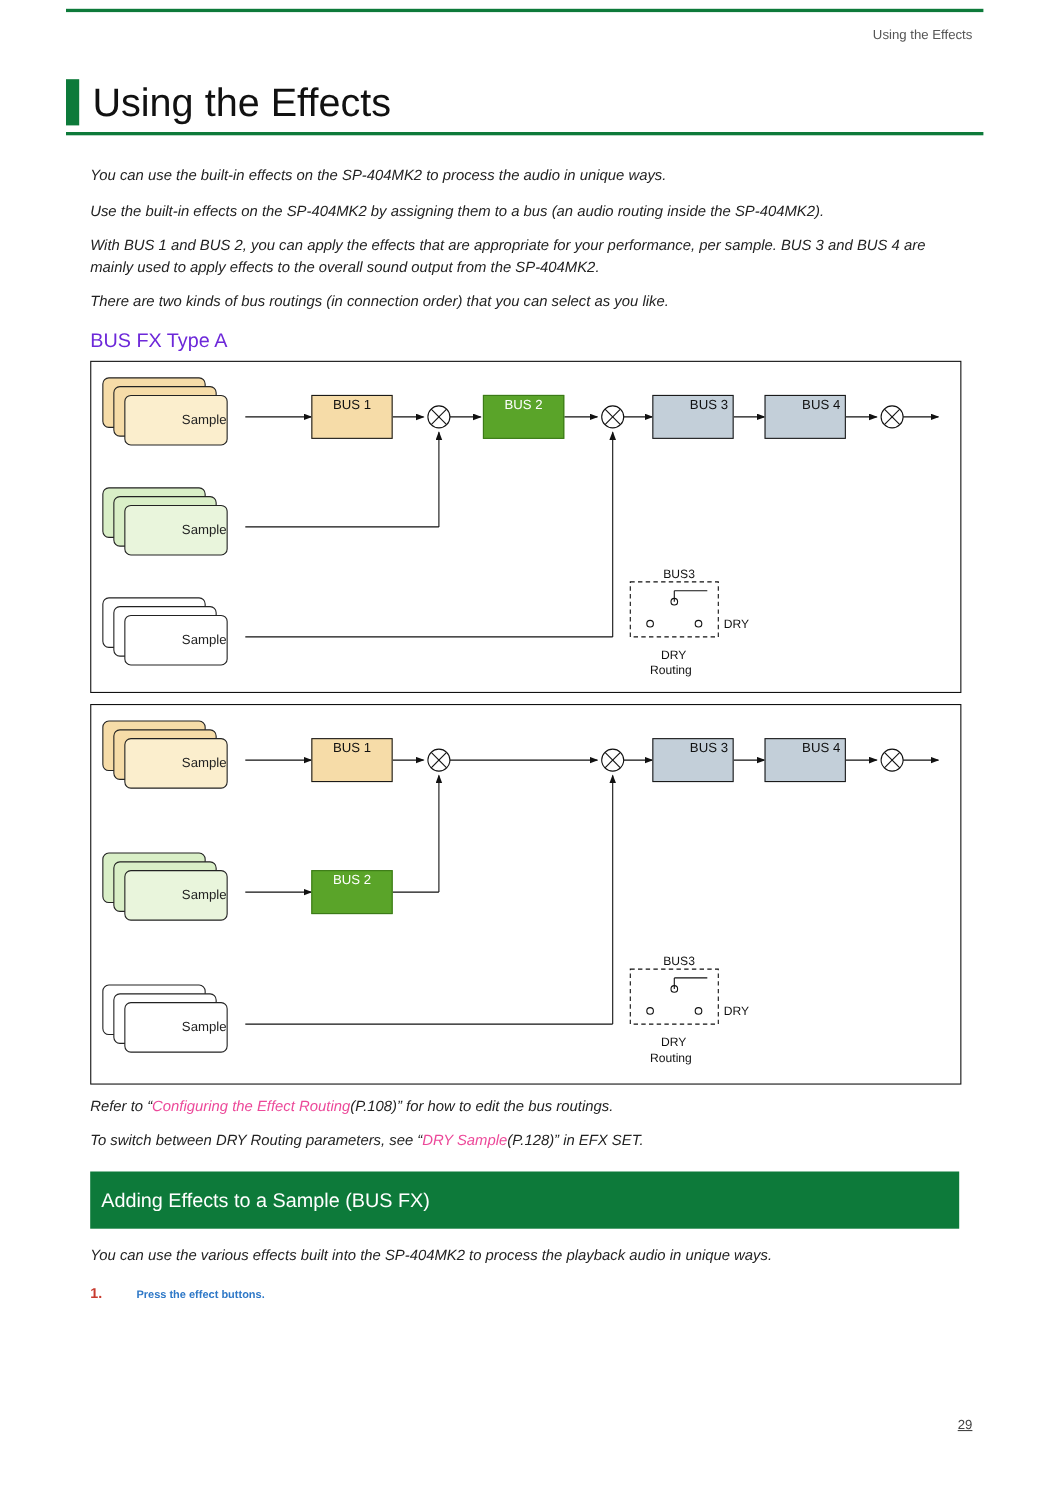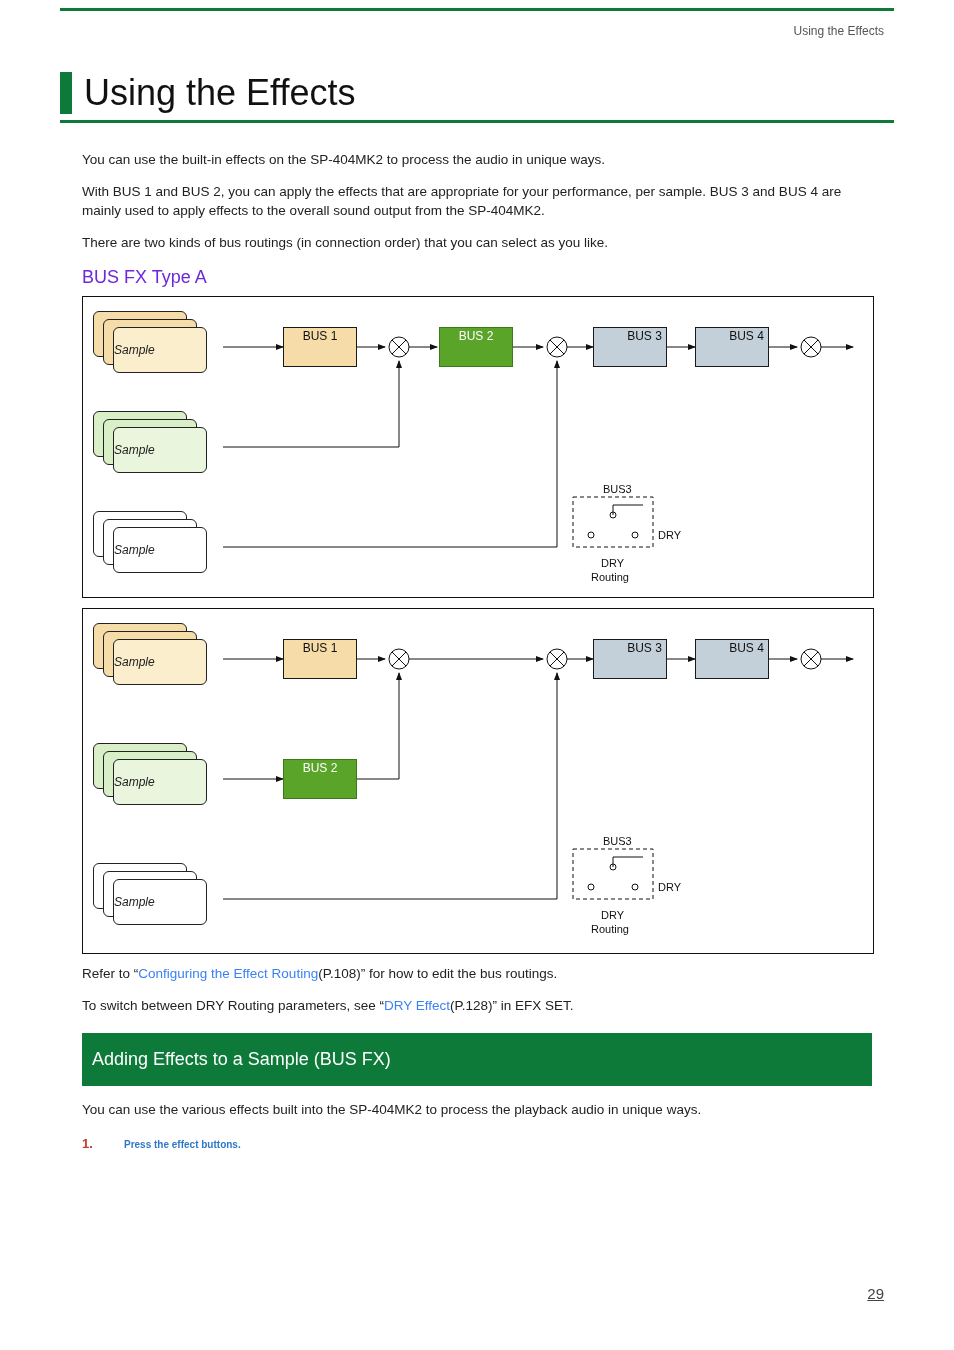--- a/index.html
+++ b/index.html
@@ -53,21 +53,21 @@
     margin-top: 6px;
   }
   .content {
     position: absolute;
     left: 82px;
     right: 82px;
     top: 150px;
     font-size: 13.5px;
     line-height: 1.45;
   }
-  .content p { margin: 0 0 12px 0; }
+  .content p { margin: 0 0 12px 0; font-style: italic; }
   .subheading {
     margin-top: 8px;
     font-size: 18px;
     color: #6d28d9;
   }
 
   
   .diagram {
     position: relative;
     width: 790px;
@@ -102,42 +102,42 @@
   .stack .s1 {
     position: absolute;
     width: 92px;
     height: 44px;
     background: #fff;
     border: 1px solid #222;
     border-radius: 6px;
   }
   .stack .s3 { left: 0; top: 0; }
   .stack .s2 { left: 10px; top: 8px; }
-  .stack .s1 { left: 20px; top: 16px; display: flex; align-items: center; justify-content: flex-start; font-size: 12px; font-style: italic; }
+  .stack .s1 { left: 20px; top: 16px; display: flex; align-items: center; justify-content: flex-end; font-size: 12px; }
   .stack.green .s3, .stack.green .s2 { background: #d9efc7; }
   .stack.green .s1 { background: #e9f5dc; }
 
   svg.flow {
     position: absolute;
     left: 0; top: 0;
     width: 100%; height: 100%;
     pointer-events: none;
   }
   .flow line, .flow path, .flow circle, .flow rect {
     stroke: #111;
     fill: none;
   }
   .flow .arrowhead { fill: #111; stroke: none; }
   .flow .dashed { stroke-dasharray: 4 3; }
   .flow text { font-size: 11px; fill: #111; font-family: inherit; }
   .flow circle.sum { fill: #fff; stroke: #111; }
   .flow circle.dot { fill: #fff; stroke: #111; }
 
   
-  .link { color: #3b82f6; }
+  .link { color: #ec4899; }
 
   
   .section-banner {
     background: #0d7a3a;
     color: #fff;
     font-size: 18px;
     padding: 13px 10px;
     margin-top: 18px;
   }
   .step-line {
@@ -146,41 +146,42 @@
     gap: 24px;
     align-items: baseline;
   }
   .step-num { color: #c73a2e; font-weight: 700; font-size: 13px; min-width: 18px; }
   .step-text { color: #2e78c7; font-weight: 700; font-size: 10px; }
 
   .page-num {
     position: absolute;
     right: 70px;
     bottom: 48px;
-    font-size: 15px;
+    font-size: 12px;
     color: #444;
     text-decoration: underline;
   }
 </style>
 </head>
 <body>
 
 <div class="page">
   <div class="rule-top-green"></div>
   <div class="running-head">Using the Effects</div>
 
   <div class="title-block">
     <div class="title-bar">
       <h1>Using the Effects</h1>
     </div>
     <div class="title-underline"></div>
   </div>
 
   <div class="content">
     <p>You can use the built-in effects on the SP-404MK2 to process the audio in unique ways.</p>
+    <p>Use the built-in effects on the SP-404MK2 by assigning them to a bus (an audio routing inside the SP-404MK2).</p>
     <p>With BUS 1 and BUS 2, you can apply the effects that are appropriate for your performance, per sample. BUS 3 and BUS 4 are mainly used to apply effects to the overall sound output from the SP-404MK2.</p>
     <p>There are two kinds of bus routings (in connection order) that you can select as you like.</p>
 
     <div class="subheading">BUS FX Type A</div>
 
     <div class="diagram h-a">
       <svg class="flow" viewBox="0 0 790 300" preserveAspectRatio="none">
         <defs>
           <marker id="ah" markerWidth="8" markerHeight="8" refX="7" refY="3" orient="auto">
             <path class="arrowhead" d="M0,0 L8,3 L0,6 Z"></path>
@@ -343,21 +344,21 @@
         <div class="s1">
             <span>Sample</span>
           </div>
       </div>
     </div>
 
     <p>
       <span>Refer to “</span><span class="link">Configuring the Effect Routing</span><span>(P.108)” for how to edit the bus routings.</span>
     </p>
     <p>
-      <span>To switch between DRY Routing parameters, see “</span><span class="link">DRY Effect</span><span>(P.128)” in EFX SET.</span>
+      <span>To switch between DRY Routing parameters, see “</span><span class="link">DRY Sample</span><span>(P.128)” in EFX SET.</span>
     </p>
 
     <div class="section-banner">Adding Effects to a Sample (BUS FX)</div>
 
     <p style="margin-top:14px;">You can use the various effects built into the SP-404MK2 to process the playback audio in unique ways.</p>
 
     <div class="step-line">
       <div class="step-num">1.</div>
       <div class="step-text">Press the effect buttons.</div>
     </div>

